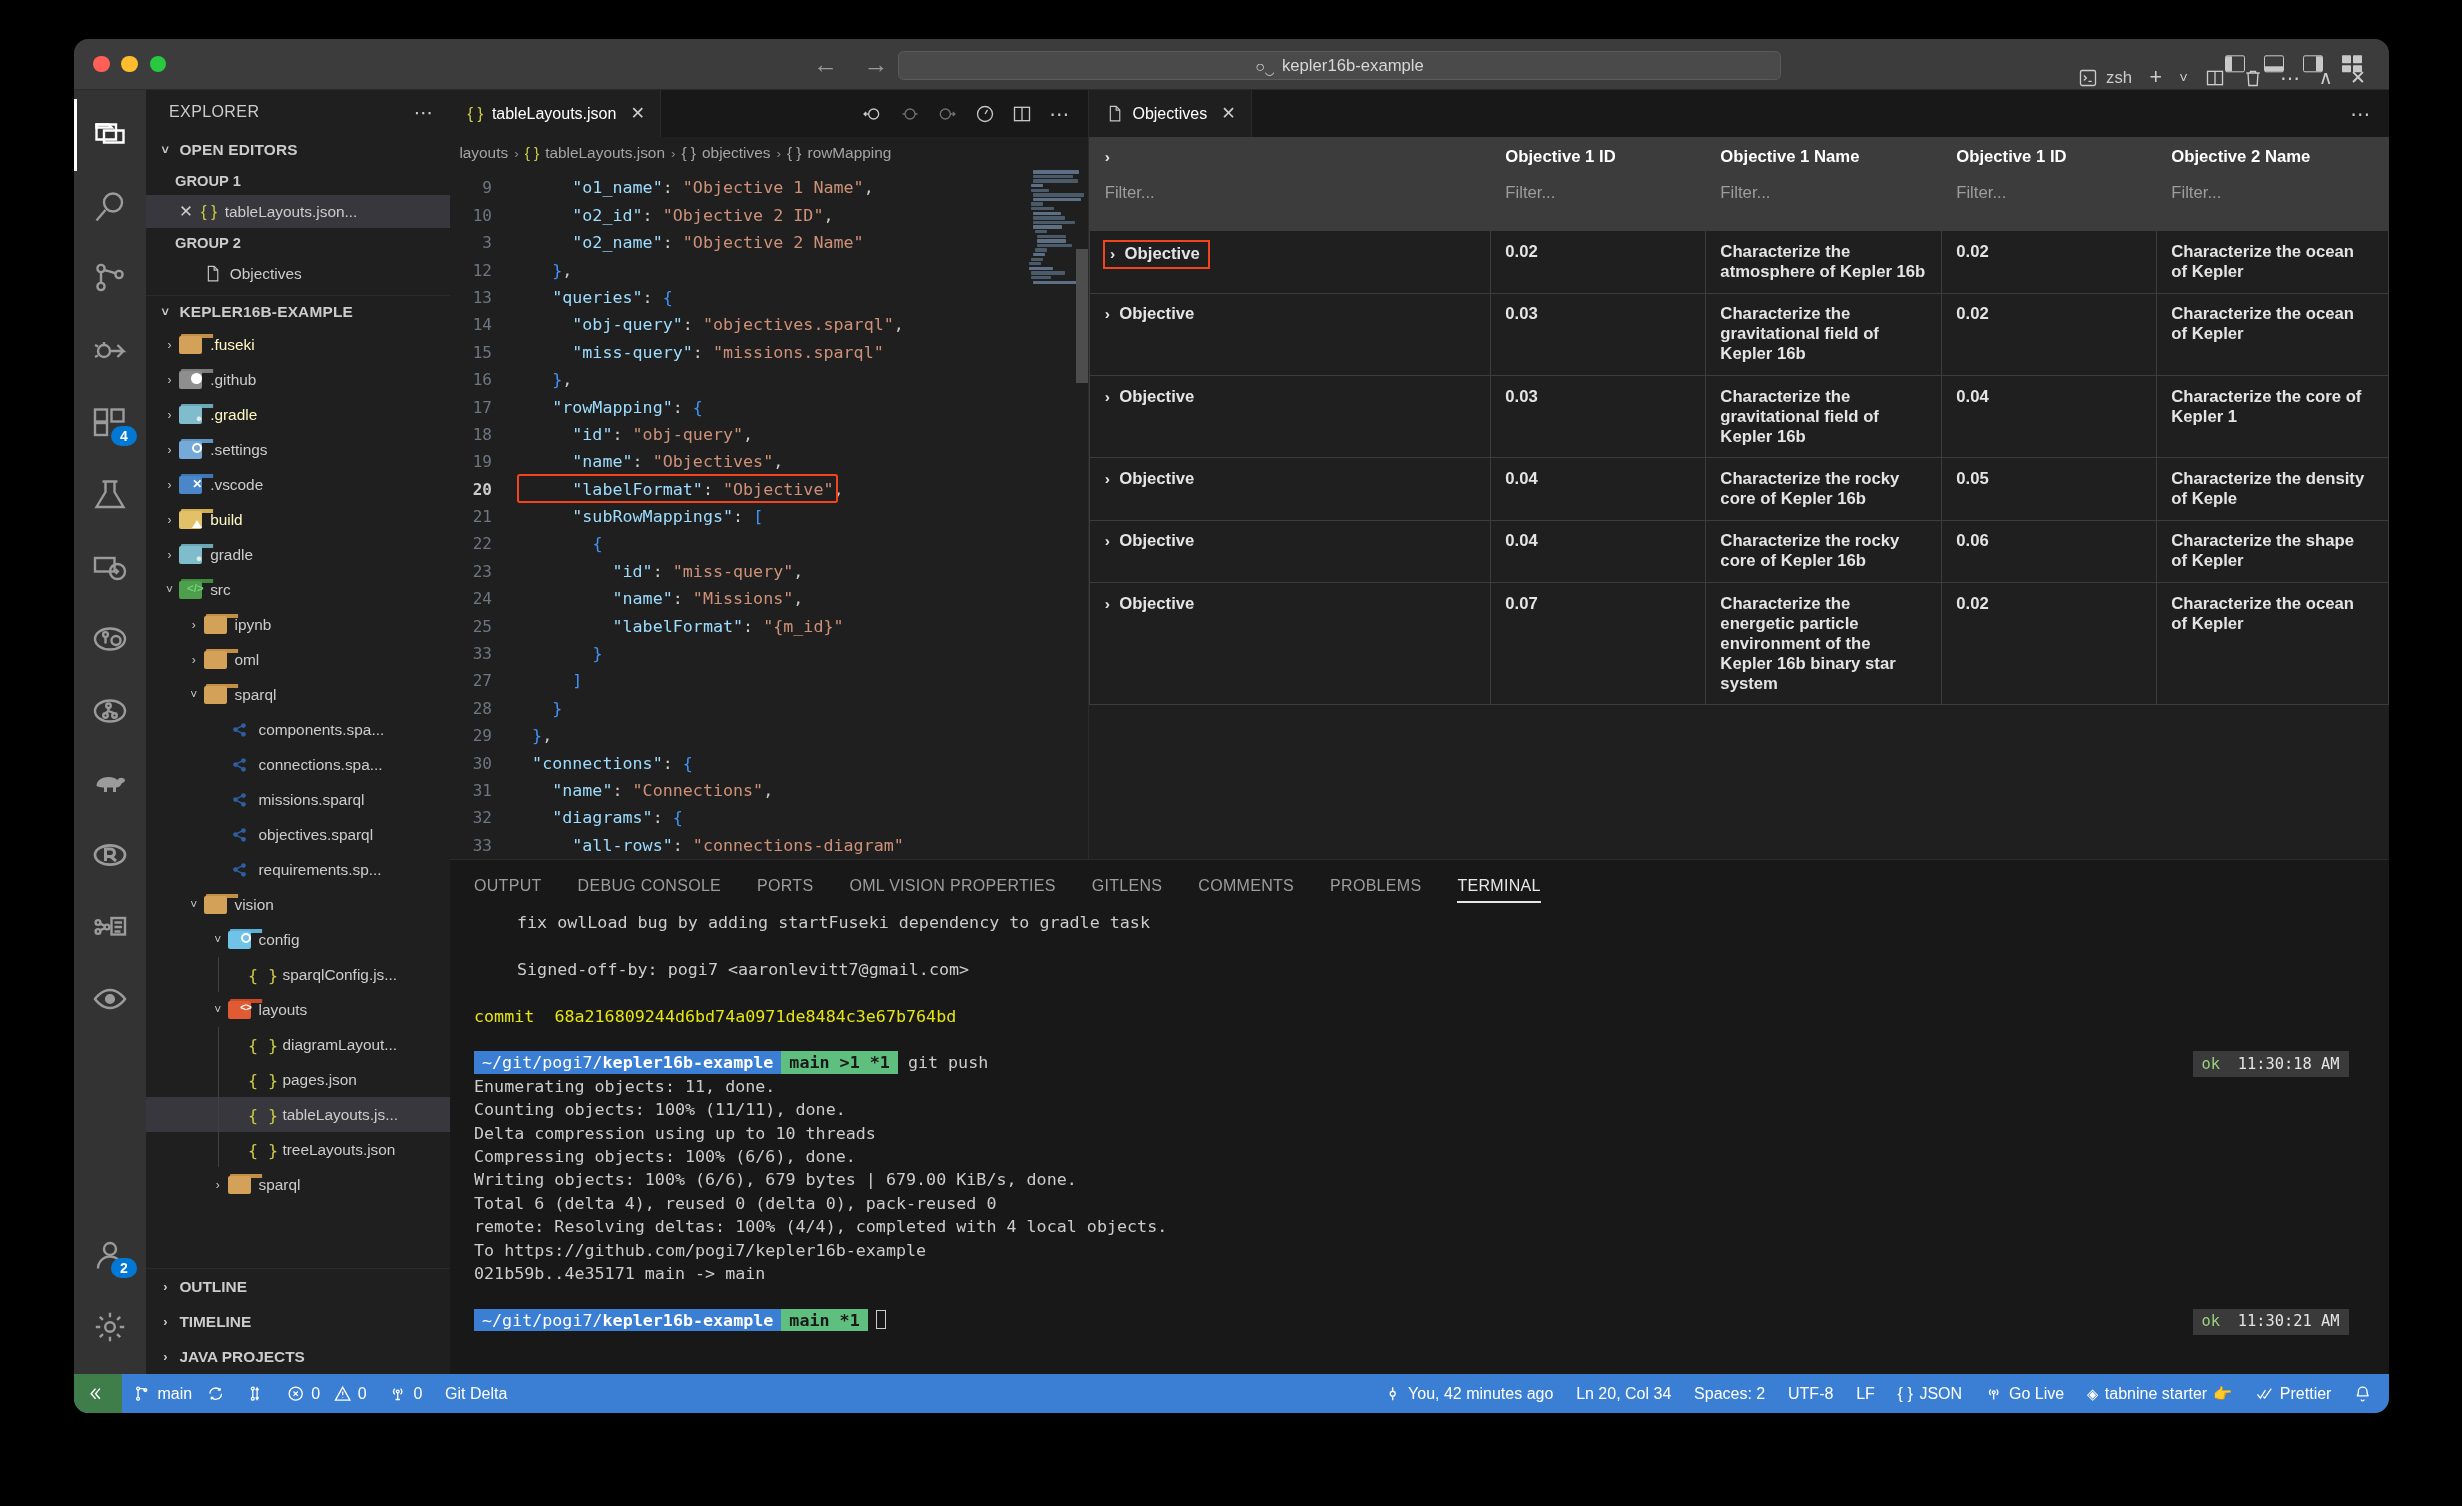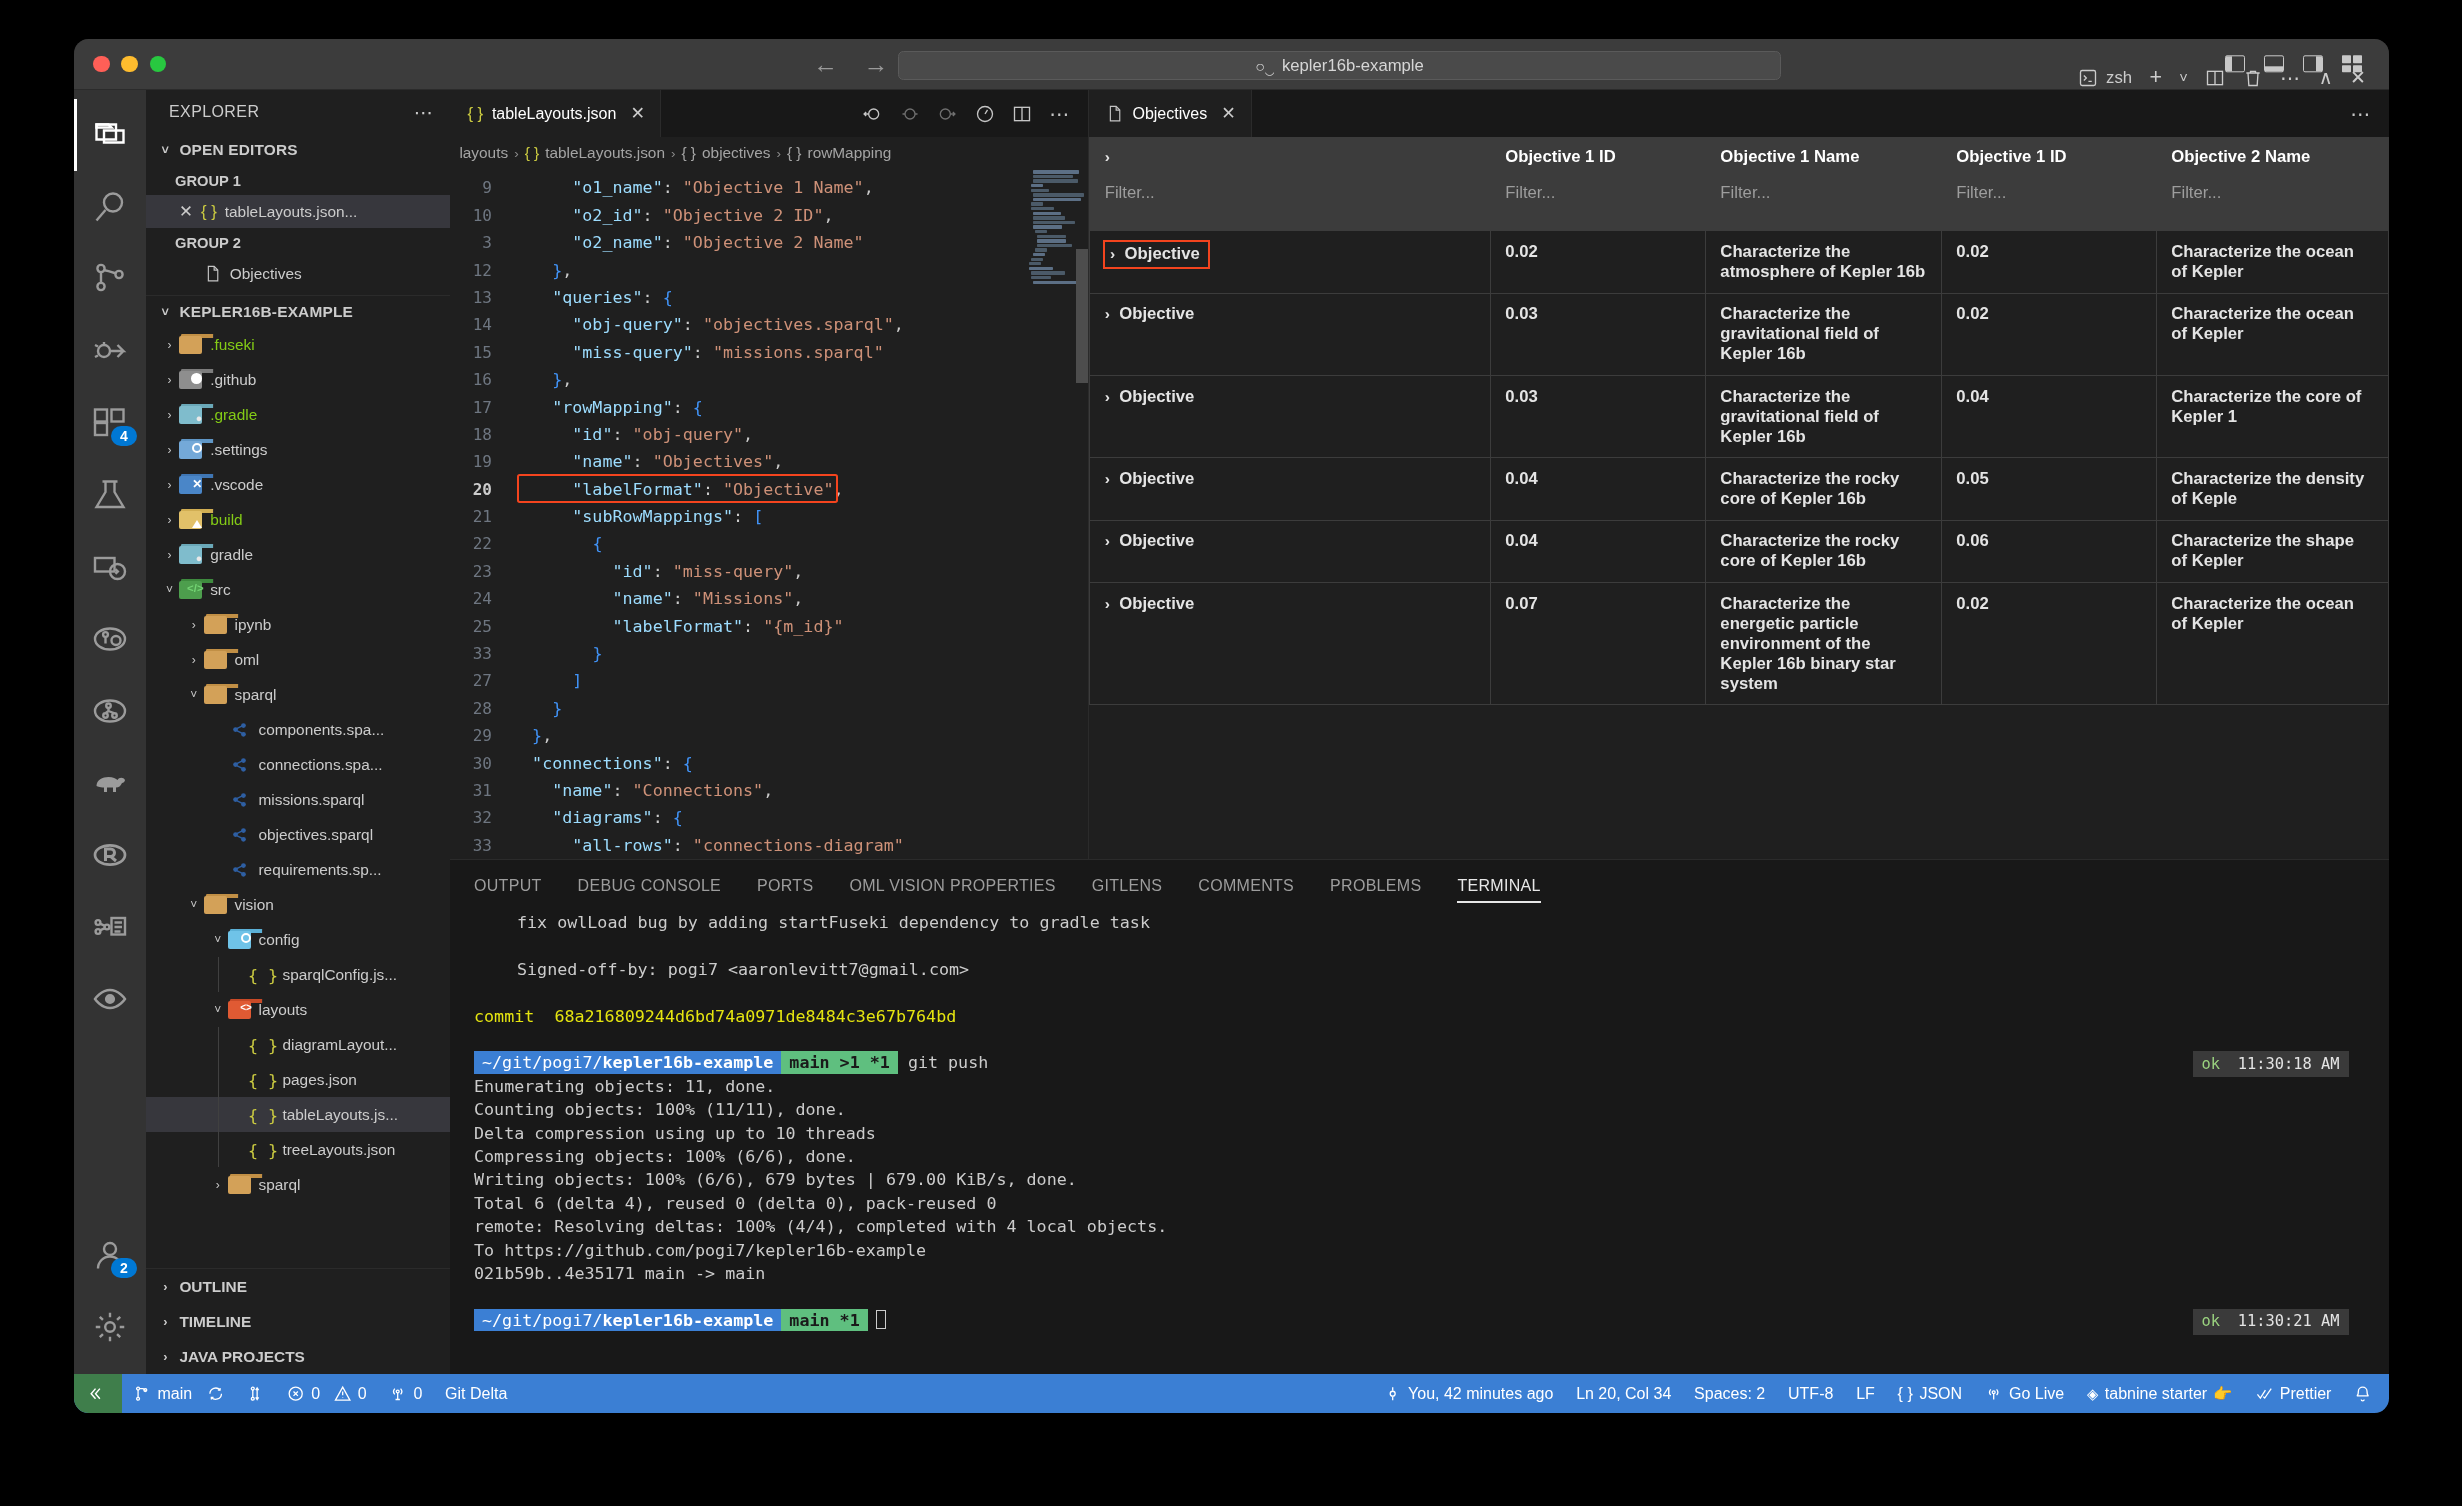--- a/index.html
+++ b/index.html
@@ -132,21 +132,21 @@
   .oe-row.sel { background: #37373d; }
   .tree { flex: 1; overflow: hidden; }
   .trow {
     height: 35px; display:flex; align-items:center;
     font-size: 15.4px; color:#cccccc; white-space:nowrap; position:relative;
   }
   .trow.sel { background: #37373d; }
   .trow .arrow { width: 17.4px; text-align:center; font-size: 12px; color:#c5c5c5; flex:none; }
   .trow .ico { width: 25.4px; height: 20px; margin-right: 6.7px; flex:none; display:flex; align-items:center; justify-content:center; }
   .trow .nm { overflow:hidden; text-overflow:ellipsis; }
-  .dim { color: #84cc16; }
+  .dim { color: #fef9c3; }
   .indent-guide { position:absolute; top:0; bottom:0; width:0.7px; background:#404040; }
   .sb-foot {
     border-top: 0.7px solid #2b2b2b;
   }
   .foot-row {
     height: 35px; display:flex; align-items:center; gap:6.7px;
     padding-left: 12px; font-size: 15.4px; font-weight:bold; color:#cccccc;
   }
 
   

